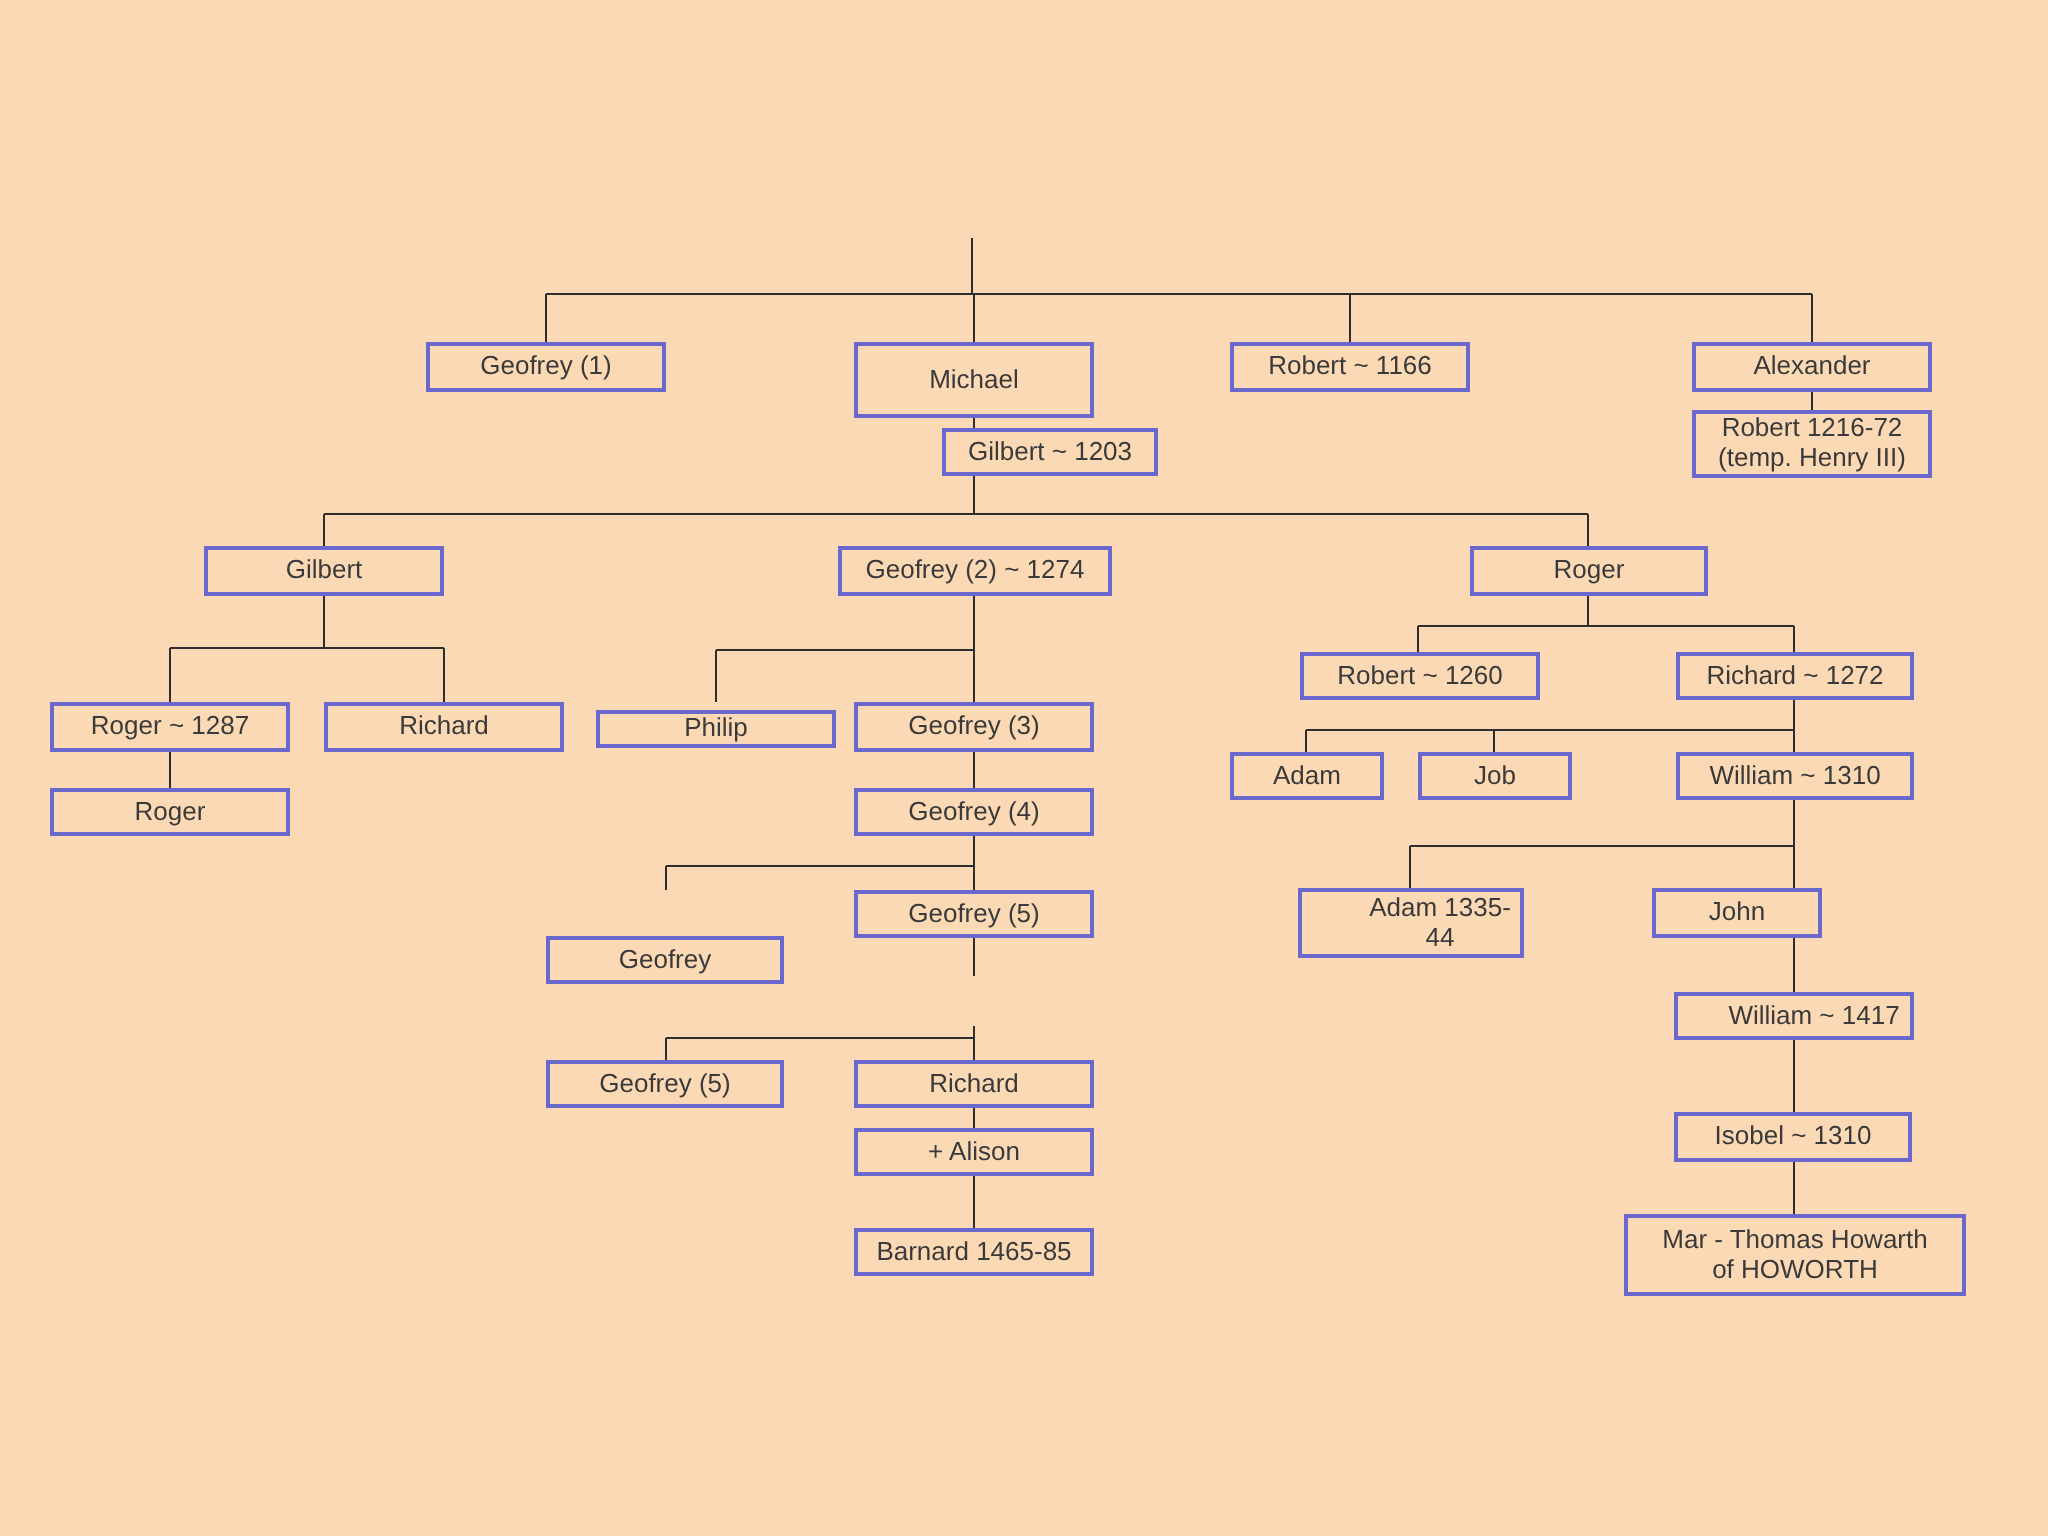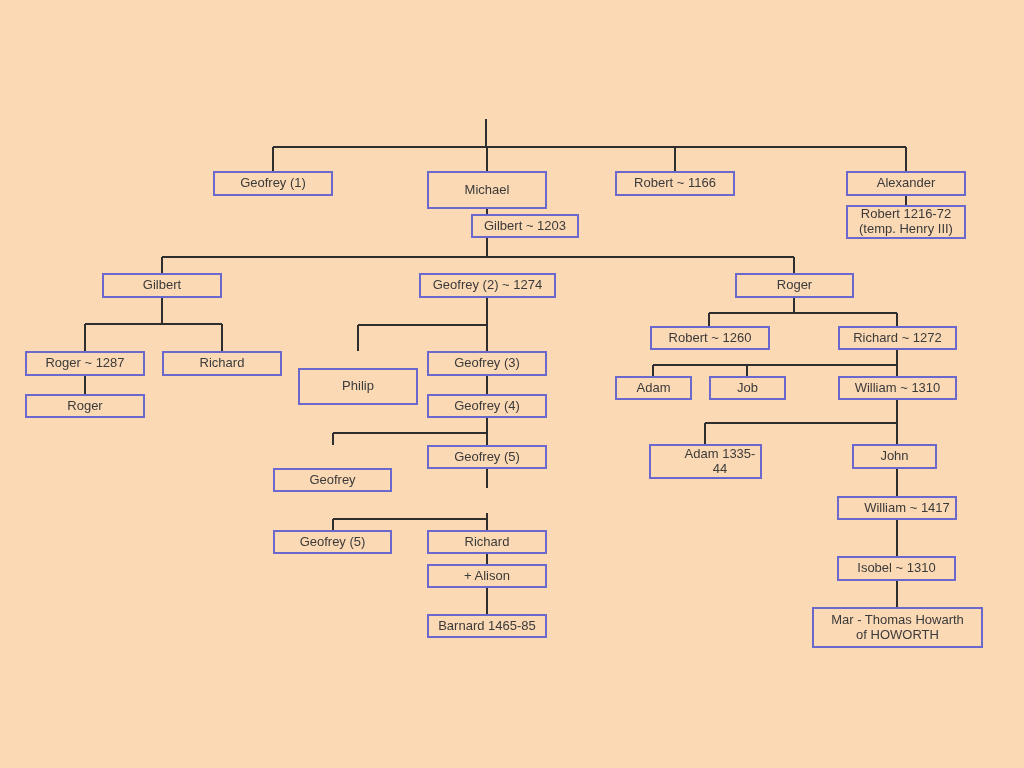--- a/index.html
+++ b/index.html
@@ -88,33 +88,33 @@
     <div class="node" style="left: 615px; top: 171px; width: 120px; height: 25px;">Robert ~ 1166</div>
     <div class="node" style="left: 846px; top: 171px; width: 120px; height: 25px;">Alexander</div>
     <div class="node" style="left: 846px; top: 205px; width: 120px; height: 34px;">Robert 1216-72
 (temp. Henry III)</div>
     <div class="node" style="left: 427px; top: 214px; width: 108px; height: 24px; margin-left: 44px;">Gilbert ~ 1203</div>
     <div class="node" style="left: 102px; top: 273px; width: 120px; height: 25px;">Gilbert</div>
     <div class="node" style="left: 419px; top: 273px; width: 137px; height: 25px;">Geofrey (2) ~ 1274</div>
     <div class="node" style="left: 735px; top: 273px; width: 119px; height: 25px;">Roger</div>
     <div class="node" style="left: 25px; top: 351px; width: 120px; height: 25px;">Roger ~ 1287</div>
     <div class="node" style="left: 162px; top: 351px; width: 120px; height: 25px;">Richard</div>
-    <div class="node" style="left: 298px; top: 368px; width: 120px; height: 37px;">Philip</div>
+    <div class="node" style="left: 298px; top: 355px; width: 120px; height: 19px;">Philip</div>
     <div class="node" style="left: 427px; top: 351px; width: 120px; height: 25px;">Geofrey (3)</div>
     <div class="node" style="left: 25px; top: 394px; width: 120px; height: 24px;">Roger</div>
     <div class="node" style="left: 427px; top: 394px; width: 120px; height: 24px;">Geofrey (4)</div>
     <div class="node" style="left: 650px; top: 326px; width: 120px; height: 24px;">Robert ~ 1260</div>
     <div class="node" style="left: 838px; top: 326px; width: 119px; height: 24px;">Richard ~ 1272</div>
     <div class="node" style="left: 615px; top: 376px; width: 77px; height: 24px;">Adam</div>
     <div class="node" style="left: 709px; top: 376px; width: 77px; height: 24px;">Job</div>
     <div class="node" style="left: 838px; top: 376px; width: 119px; height: 24px;">William ~ 1310</div>
     <div class="node" style="left: 273px; top: 468px; width: 119px; height: 24px;">Geofrey</div>
     <div class="node" style="left: 427px; top: 445px; width: 120px; height: 24px;">Geofrey (5)</div>
     <div class="node" style="left: 649px; top: 444px; width: 113px; height: 35px; padding-left: 29px;">Adam 1335-44</div>
-    <div class="node" style="left: 852px; top: 444px; width: 85px; height: 25px;">John</div>
+    <div class="node" style="left: 826px; top: 444px; width: 85px; height: 25px;">John</div>
     <div class="node" style="left: 837px; top: 496px; width: 120px; height: 24px; padding-left: 20px;">William ~ 1417</div>
     <div class="node" style="left: 273px; top: 530px; width: 119px; height: 24px;">Geofrey (5)</div>
     <div class="node" style="left: 427px; top: 530px; width: 120px; height: 24px;">Richard</div>
     <div class="node" style="left: 427px; top: 564px; width: 120px; height: 24px;">+ Alison</div>
     <div class="node" style="left: 427px; top: 614px; width: 120px; height: 24px;">Barnard 1465-85</div>
     <div class="node" style="left: 837px; top: 556px; width: 119px; height: 25px;">Isobel ~ 1310</div>
     <div class="node" style="left: 812px; top: 607px; width: 171px; height: 41px;">Mar - Thomas Howarth
 of HOWORTH</div>
   </div>
 

